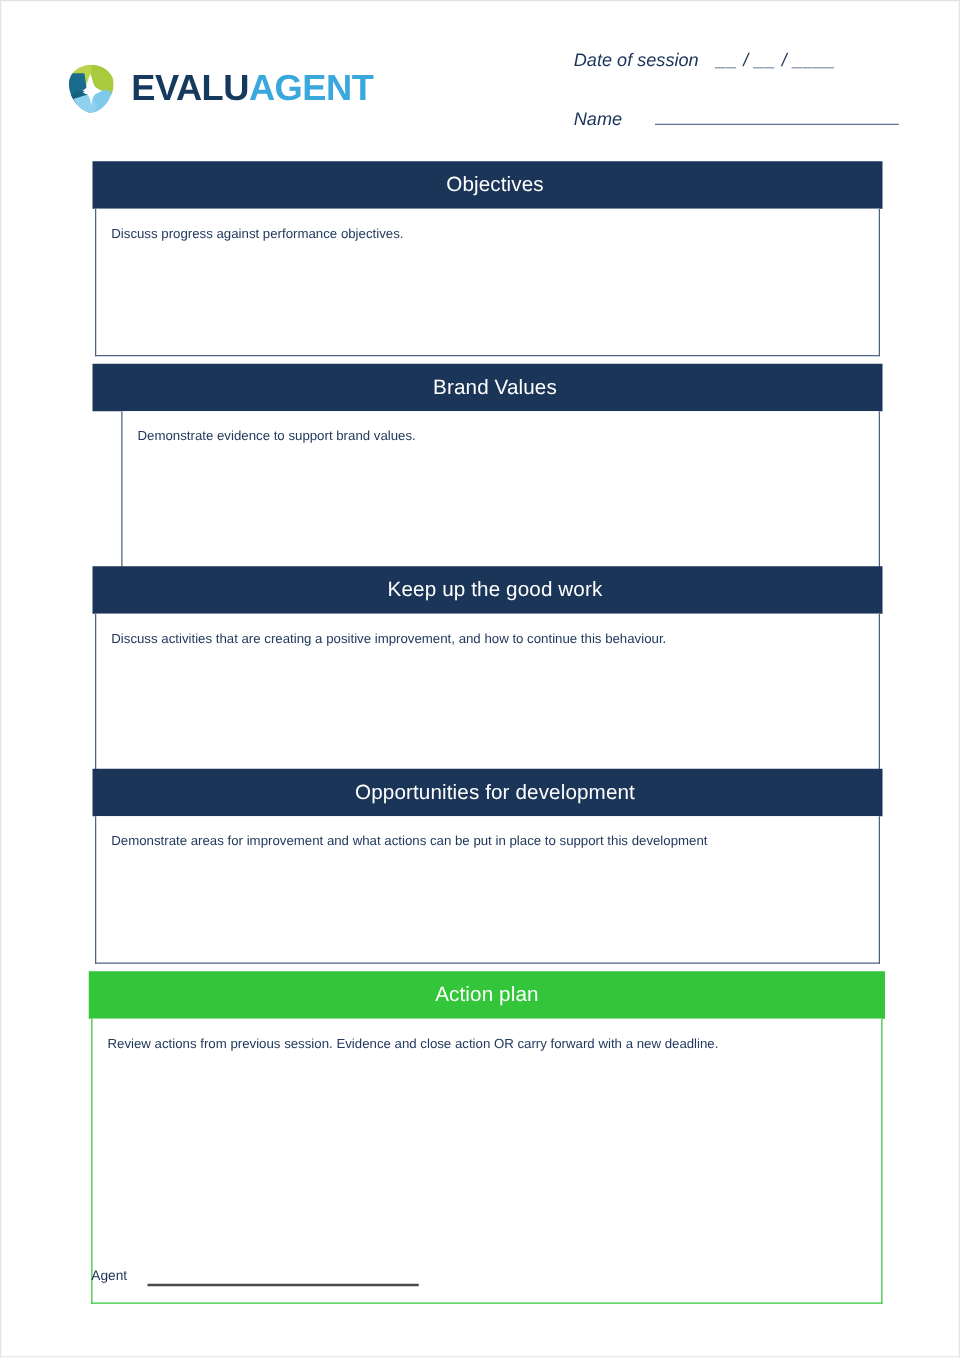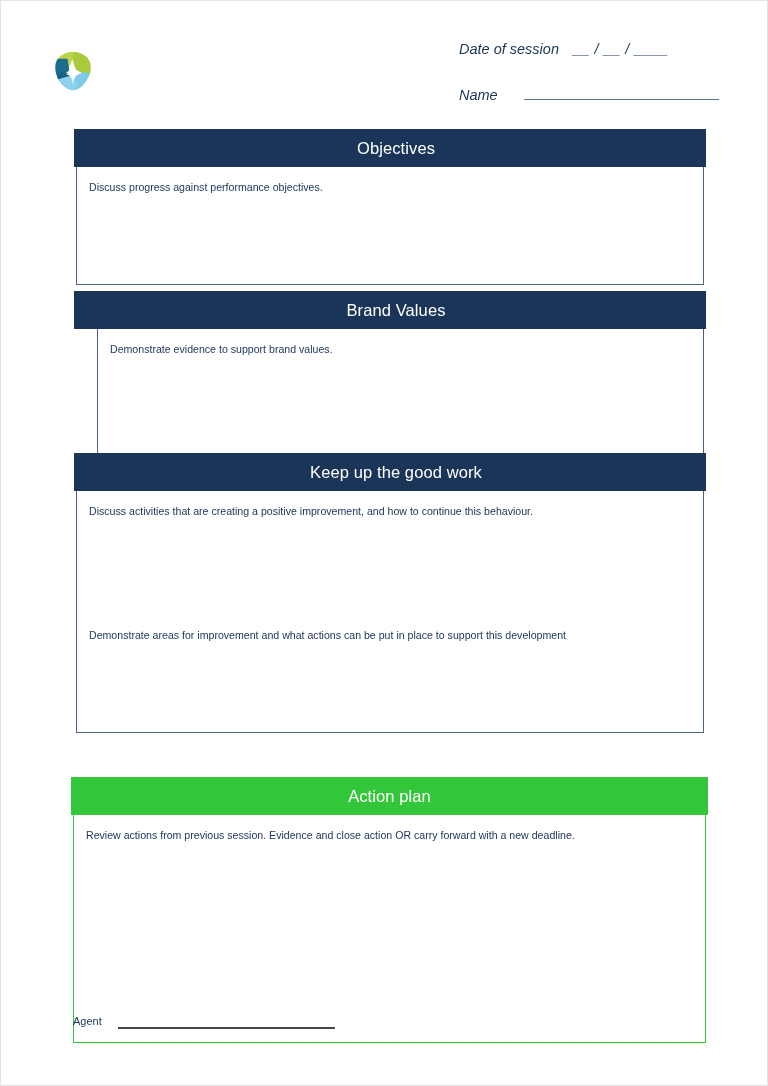--- a/index.html
+++ b/index.html
@@ -195,20 +195,23 @@
             <path d="M8 40 C13 50 22 58 32 61 L33 41 L16 34 Z" fill="#17607f"></path>
 
             <path d="M56 36 C53 48 44 58 33 61 L31 41 L48 33 Z" fill="#7fc9ea"></path>
             <path d="M34 62 C24 60 16 53 11 44 L30 38 L39 52 Z" fill="#8fd2ef"></path>
 
             <path d="M32 14 C32 24 30 30 22 34 C28 37 31 42 32 52 C33 42 36 37 42 34 C34 30 32 24 32 14 Z" fill="#ffffff"></path>
             <circle cx="32" cy="33" r="5.5" fill="#ffffff"></circle>
           </g>
         </svg>
       </span>
+      <span class="logo-text">
+        <span class="part-dark">EVALU</span><span class="part-light">AGENT</span>
+      </span>
     </div>
 
     <div class="header-fields">
       <div class="field-row">
         <span class="field-label">Date of session</span>
         <span class="date-slots">__ / __ / ____</span>
       </div>
       <div class="field-row second">
         <span class="field-label">Name</span>
         <span class="name-rule"></span>
@@ -230,20 +233,21 @@
           <div class="section-body-text">Demonstrate evidence to support brand values.</div>
         </div>
       </div>
       <div class="section navy" style="top: 452px;">
         <div class="section-header" style="height: 38px;">Keep up the good work</div>
         <div class="section-body" style="height: 147px;">
           <div class="section-body-text">Discuss activities that are creating a positive improvement, and how to continue this behaviour.</div>
         </div>
       </div>
       <div class="section navy" style="top: 614px;">
+        <div class="section-header" style="height: 38px;">Opportunities for development</div>
         <div class="section-body" style="height: 118px;">
           <div class="section-body-text">Demonstrate areas for improvement and what actions can be put in place to support this development</div>
         </div>
       </div>
       <div class="section green" style="top: 776px;">
         <div class="section-header" style="height: 38px;">Action plan</div>
         <div class="section-body" style="height: 228px;">
           <div class="section-body-text">Review actions from previous session. Evidence and close action OR carry forward with a new deadline.</div>
         </div>
       </div>

